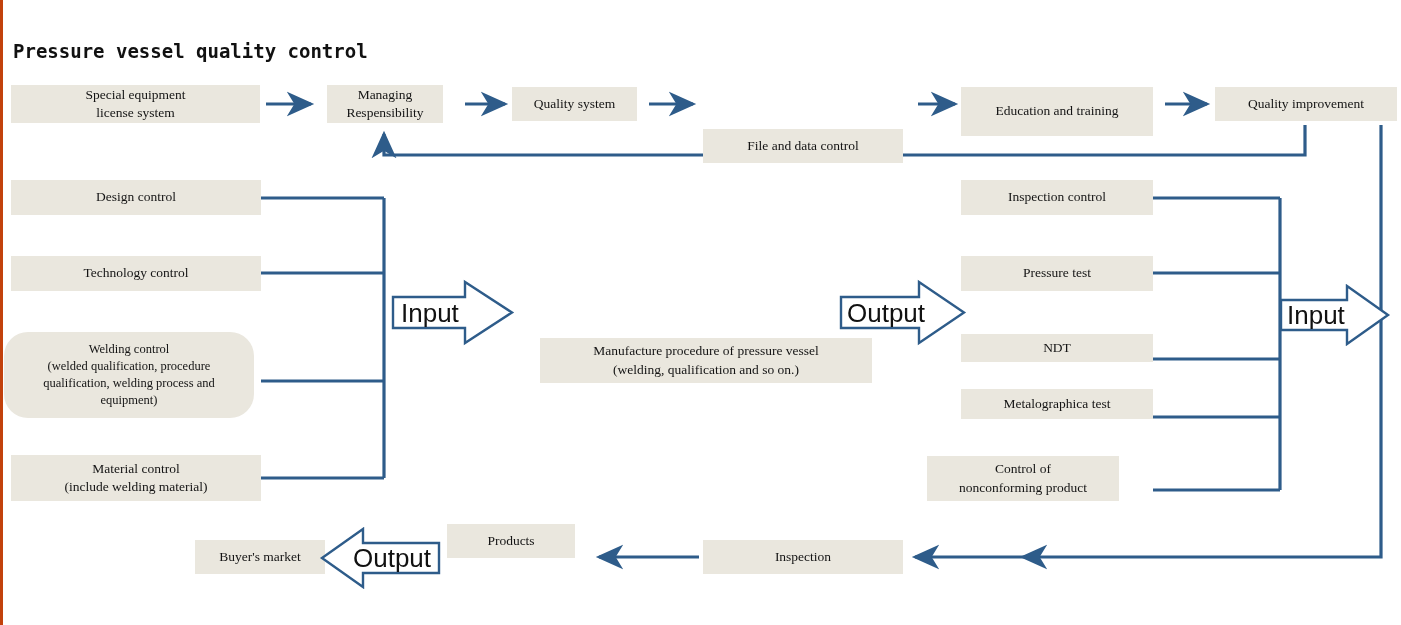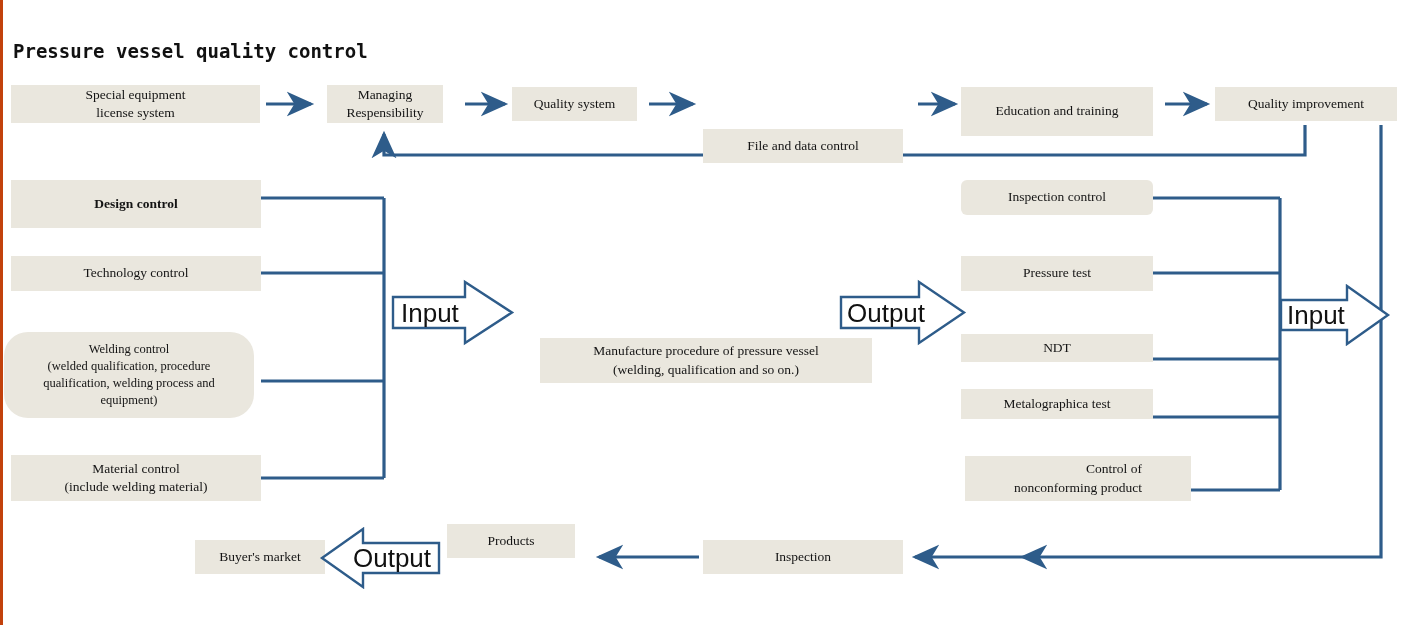--- a/index.html
+++ b/index.html
@@ -100,21 +100,21 @@
 Respensibility</div>
 
   <div class="box" style="left:509px;top:87px;width:125px;height:34px;">Quality system</div>
 
   <div class="box" style="left:700px;top:87px;width:200px;height:34px;margin-top:42px;">File and data control</div>
 
   <div class="box" style="left:958px;top:87px;width:192px;height:49px;">Education and training</div>
 
   <div class="box" style="left:1212px;top:87px;width:182px;height:34px;">Quality improvement</div>
 
-  <div class="box" style="left:8px;top:180px;width:250px;height:48px;font-weight:bold;">Design control</div>
+  <div class="box" style="left:8px;top:180px;width:250px;height:35px;">Design control</div>
 
   <div class="box" style="left:8px;top:256px;width:250px;height:35px;">Technology control</div>
 
   <div class="box small" style="left:1px;top:332px;width:250px;height:86px;white-space:pre-line;border-radius:24px;">Welding control
 (welded qualification, procedure
 qualification, welding process and
 equipment)</div>
 
   <div class="box" style="left:8px;top:455px;width:250px;height:46px;white-space:pre-line;">Material control
 (include welding material)</div>
@@ -129,29 +129,29 @@
   <div class="box" style="left:537px;top:292px;width:332px;height:45px;white-space:pre-line;margin-top:46px;">Manufacture procedure of pressure vessel
 (welding, qualification and so on.)</div>
 
   <div class="chev" style="left:836px;top:279px;width:128px;height:67px;padding-left:8px;">
     <svg width="128" height="67" viewBox="0 0 128 67">
       <path d="M2,18 L80,18 L80,3 L125,33.5 L80,64 L80,49 L2,49 Z" fill="#ffffff" stroke="#2E5C8A" stroke-width="2.4" stroke-linejoin="miter"></path>
     </svg>
     <span class="lbl">Output</span>
   </div>
 
-  <div class="box" style="left:958px;top:180px;width:192px;height:35px;border-radius:6px;">Inspection control</div>
+  <div class="box" style="left:958px;top:180px;width:192px;height:35px;">Inspection control</div>
 
   <div class="box" style="left:958px;top:256px;width:192px;height:35px;">Pressure test</div>
 
   <div class="box" style="left:958px;top:334px;width:192px;height:28px;">NDT</div>
 
   <div class="box" style="left:958px;top:389px;width:192px;height:30px;">Metalographica test</div>
 
-  <div class="box" style="left:962px;top:456px;width:226px;height:45px;white-space:pre-line;text-align:right;">Control of
+  <div class="box" style="left:924px;top:456px;width:192px;height:45px;white-space:pre-line;">Control of
 nonconforming product</div>
 
   <div class="chev" style="left:1276px;top:284px;width:112px;height:62px;padding-left:8px;">
     <svg width="112" height="62" viewBox="0 0 112 62">
       <path d="M2,16 L68,16 L68,2 L109,31 L68,60 L68,46 L2,46 Z" fill="#ffffff" stroke="#2E5C8A" stroke-width="2.4" stroke-linejoin="miter"></path>
     </svg>
     <span class="lbl">Input</span>
   </div>
 
   <div class="box" style="left:192px;top:540px;width:130px;height:34px;">Buyer's market</div>

